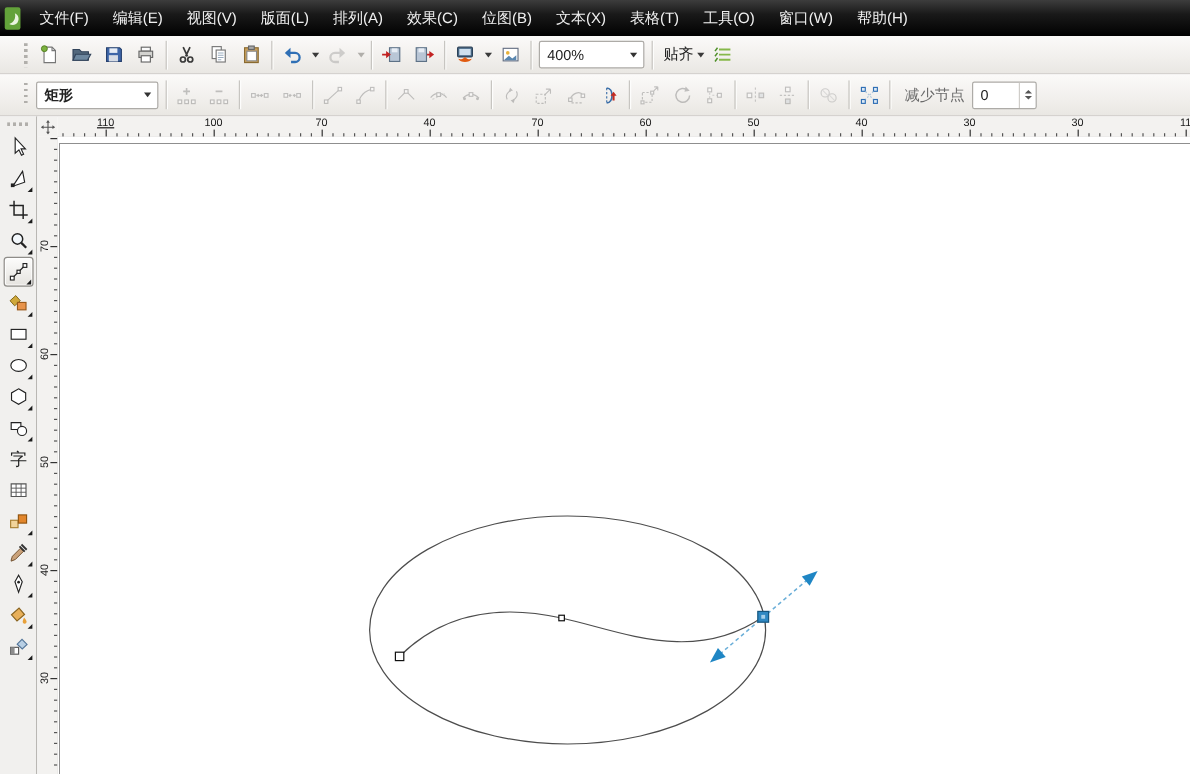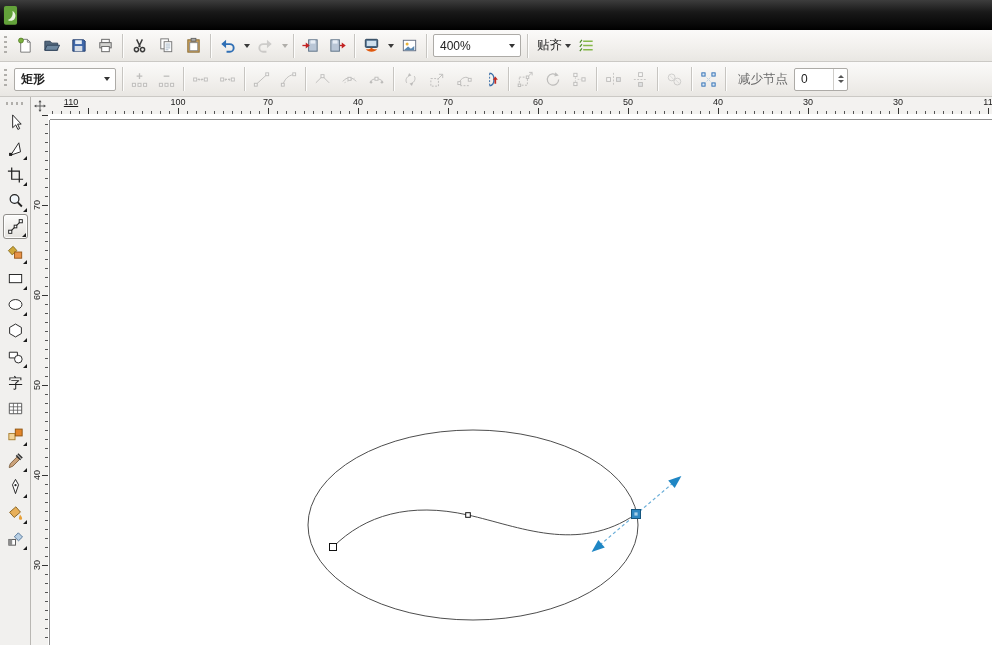--- a/index.html
+++ b/index.html
@@ -5,21 +5,21 @@
   html,body{margin:0;padding:0;background:#fff;}
   #app{position:relative;width:992px;height:645px;overflow:hidden;background:#fff;
        font-family:"Liberation Sans",sans-serif;-webkit-font-smoothing:antialiased;}
   
   #menubar{position:absolute;left:0;top:0;right:0;height:30px;
      background:linear-gradient(#3d3d3d,#191919 40%,#070707 85%,#000);display:flex;align-items:center;}
   #app-icon{width:15px;height:21px;margin:0 5px 0 3px;}
   .menu-item{color:#f0f0f0;font-size:12.5px;padding:0 10px;line-height:30px;cursor:default;white-space:nowrap;}
   
   .bar{position:absolute;left:0;right:0;display:flex;align-items:center;box-sizing:border-box;
-       background:linear-gradient(#fbfaf9,#f1efec 60%,#e9e7e3);border-bottom:1px solid #cbc9c5;padding-left:2px;}
+       background:linear-gradient(#fbfaf9,#f1efec 60%,#e9e7e3);border-bottom:1px solid #cbc9c5;padding-left:18px;}
   #toolbar{top:30px;height:32px;}
   #propbar{top:62px;height:35px;}
   .grip-v{width:3px;height:20px;margin:0 4px 0 2px;
           background:repeating-linear-gradient(180deg,#b1afab 0 2px,transparent 2px 5px);}
   .tbtn{position:relative;width:27px;height:26px;border:0;background:transparent;padding:0;
         display:flex;align-items:center;justify-content:center;}
   .tbtn svg{width:19px;height:19px;}
   .tbtn.disabled{opacity:.42;filter:grayscale(.7);}
   .dd{width:11px;height:26px;display:flex;align-items:center;justify-content:center;}
   .dd::after{content:'';border-left:3.5px solid transparent;border-right:3.5px solid transparent;border-top:4px solid #3a3a3a;}
@@ -67,20 +67,34 @@
 <body>
 
 <div id="app">
   <div id="menubar">
     <div id="app-icon">
       <svg viewBox="0 0 16 22">
           <rect x="1" y="1" width="14" height="20" rx="2" fill="#63a23a"></rect>
           <path d="M5 16c4-1 6.2-5.2 5-9.5 3 1.2 4.4 5 2.4 8.2C10.9 17.1 7.6 17.6 5 16z" fill="#eaf4e0"></path>
         </svg>
     </div>
+    <div id="menu-items" style="display:flex;">
+        <span class="menu-item">文件(F)</span>
+        <span class="menu-item">编辑(E)</span>
+        <span class="menu-item">视图(V)</span>
+        <span class="menu-item">版面(L)</span>
+        <span class="menu-item">排列(A)</span>
+        <span class="menu-item">效果(C)</span>
+        <span class="menu-item">位图(B)</span>
+        <span class="menu-item">文本(X)</span>
+        <span class="menu-item">表格(T)</span>
+        <span class="menu-item">工具(O)</span>
+        <span class="menu-item">窗口(W)</span>
+        <span class="menu-item">帮助(H)</span>
+      </div>
   </div>
 
   <div id="toolbar" class="bar">
     <div class="grip-v"></div>
     <div id="toolbar-items" style="display:flex;align-items:center;">
         <button class="tbtn">
           <span style="display: flex;">
             <svg viewBox="0 0 20 20" width="19" height="19">
               <path d="M6 3.5h7l3 3V17H6z" fill="#fff" stroke="#777"></path>
               <path d="M13 3.5v3h3" fill="none" stroke="#777"></path>
@@ -595,21 +609,21 @@
         <path d="M6.5 1.5v10M1.5 6.5h10" stroke="#555" stroke-width="1" fill="none"></path>
         <path d="M6.5 0l1.7 2.5H4.8zM6.5 13l1.7-2.5H4.8zM0 6.5l2.5-1.7v3.4zM13 6.5l-2.5-1.7v3.4z" fill="#555"></path>
       </svg>
   </div>
   <div id="hruler">
       <div class="htick" style="left: 4px;"></div>
       <div class="htick" style="left: 13px;"></div>
       <div class="htick" style="left: 22px;"></div>
       <div class="htick" style="left: 31px;"></div>
       <div class="htick major" style="left: 40px;"></div>
-      <span class="hlabel" style="left: 23px; text-decoration: underline;">110</span>
+      <span class="hlabel" style="left: 40px; text-decoration: underline;">110</span>
       <div class="htick" style="left: 49px;"></div>
       <div class="htick" style="left: 58px;"></div>
       <div class="htick" style="left: 67px;"></div>
       <div class="htick" style="left: 76px;"></div>
       <div class="htick" style="left: 85px;"></div>
       <div class="htick" style="left: 94px;"></div>
       <div class="htick" style="left: 103px;"></div>
       <div class="htick" style="left: 112px;"></div>
       <div class="htick" style="left: 121px;"></div>
       <div class="htick major" style="left: 130px;"></div>

